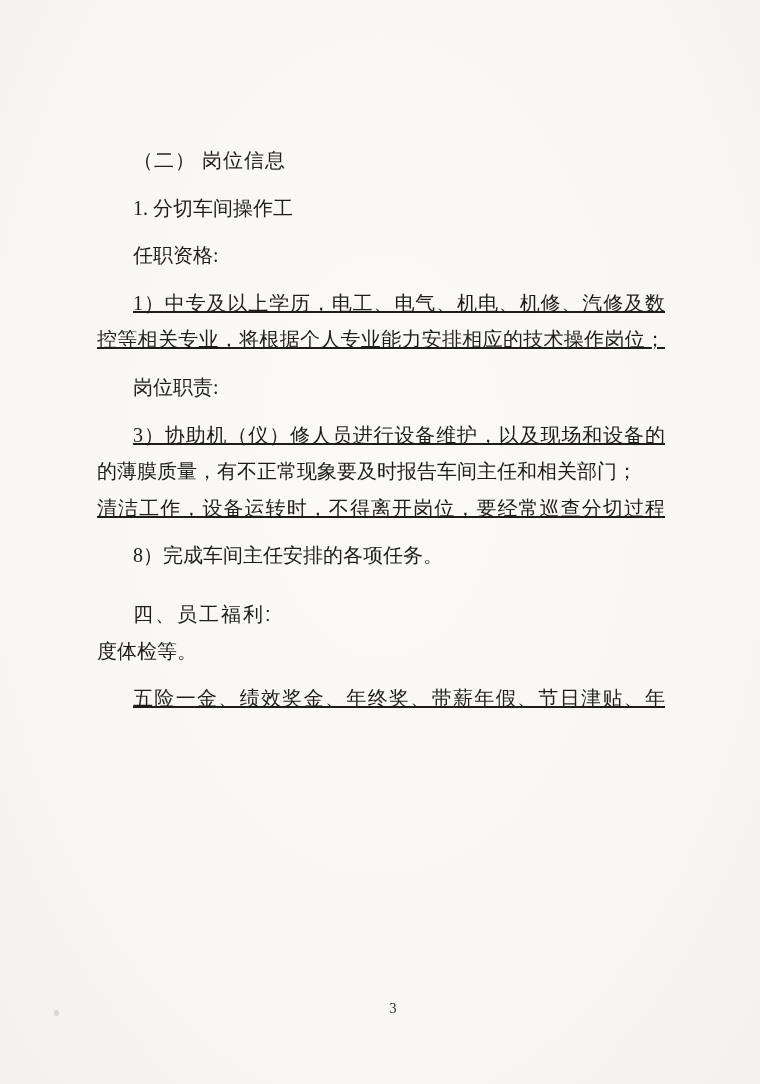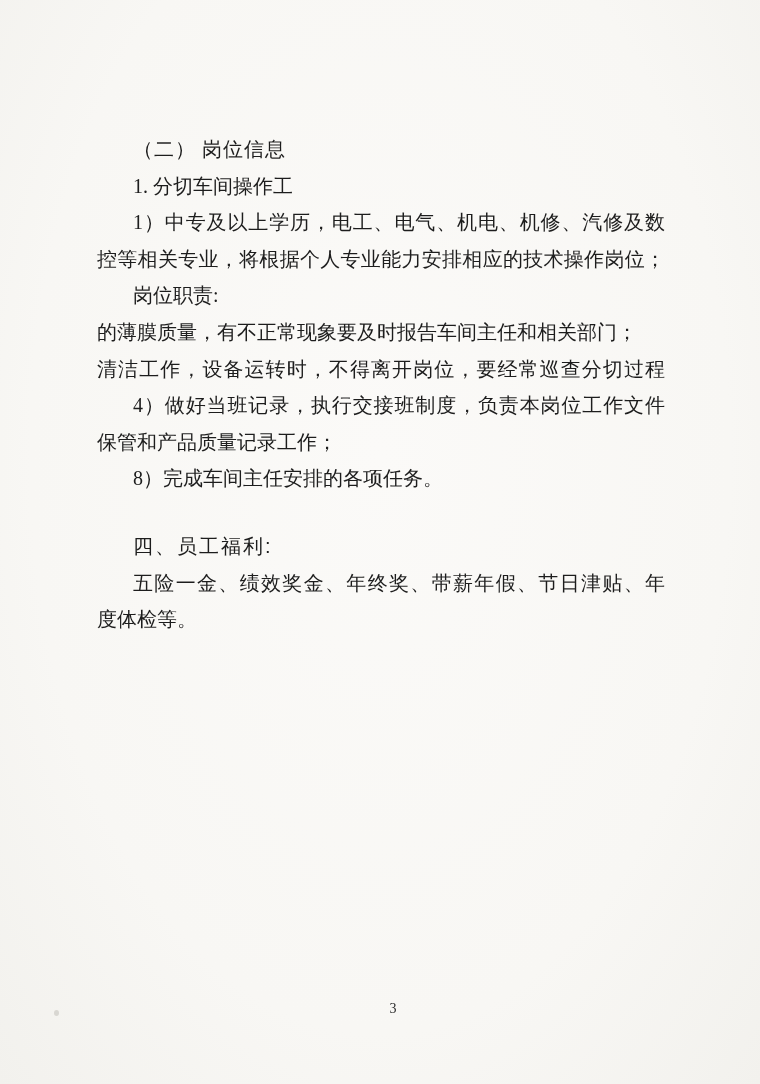--- a/index.html
+++ b/index.html
@@ -17,25 +17,25 @@
     left: 97px;
     top: 131px;
     width: 568px;
   }
   .line {
     height: 36.6px;
     line-height: 36.6px;
     font-size: 20px;
     overflow: hidden;
   }
-  .indent { padding-left: 36px; }
-  .stretch { text-align: justify; text-align-last: justify; }
+  .indent { padding-left: 36px; margin-top: 11px; }
+  .stretch { text-align: justify; text-align-last: justify; text-decoration: underline; }
   .bold { font-weight: 400; }
   .heiti { font-family: "Liberation Sans", "DejaVu Sans", sans-serif; letter-spacing: 2px; }
-  .gap-top { margin-top: 31px; }
+  .gap-top { margin-top: 22px; }
   .section-heading { letter-spacing: 1px; }
   .footer {
     position: absolute;
     left: 0;
     top: 999px;
     width: 760px;
     text-align: center;
     text-indent: 26px;
     font-size: 14px;
     line-height: 20px;
@@ -56,51 +56,49 @@
 <body>
 
 <div class="page">
 
   <div class="content">
 
     <div class="line indent section-heading">（二） 岗位信息</div>
 
     <div class="line indent bold">1. 分切车间操作工</div>
 
+    <div class="line indent">任职资格:</div>
 
     <div>
       <div class="line indent stretch">1）中专及以上学历，电工、电气、机电、机修、汽修及数</div>
       <div class="line stretch">控等相关专业，将根据个人专业能力安排相应的技术操作岗位；</div>
     </div>
 
 
 
     <div class="line indent">岗位职责:</div>
 
 
     <div>
     </div>
 
     <div>
+      <div class="line indent stretch">3）协助机（仪）修人员进行设备维护，以及现场和设备的</div>
       <div class="line">的薄膜质量，有不正常现象要及时报告车间主任和相关部门；</div>
       <div class="line stretch">清洁工作，设备运转时，不得离开岗位，要经常巡查分切过程</div>
     </div>
 
-    <div>
-      <div class="line indent stretch">4）做好当班记录，执行交接班制度，负责本岗位工作文件</div>
-      <div class="line">保管和产品质量记录工作；</div>
-    </div>
 
     <div class="line indent">8）完成车间主任安排的各项任务。</div>
 
     <div class="line indent bold heiti gap-top">四、员工福利:</div>
 
     <div>
+      <div class="line">度体检等。</div>
       <div class="line indent stretch">五险一金、绩效奖金、年终奖、带薪年假、节日津贴、年</div>
-      <div class="line">度体检等。</div>
     </div>
 
   </div>
 
   <div class="speckle"></div>
 
   <div class="footer">3</div>
 
 </div>
 

